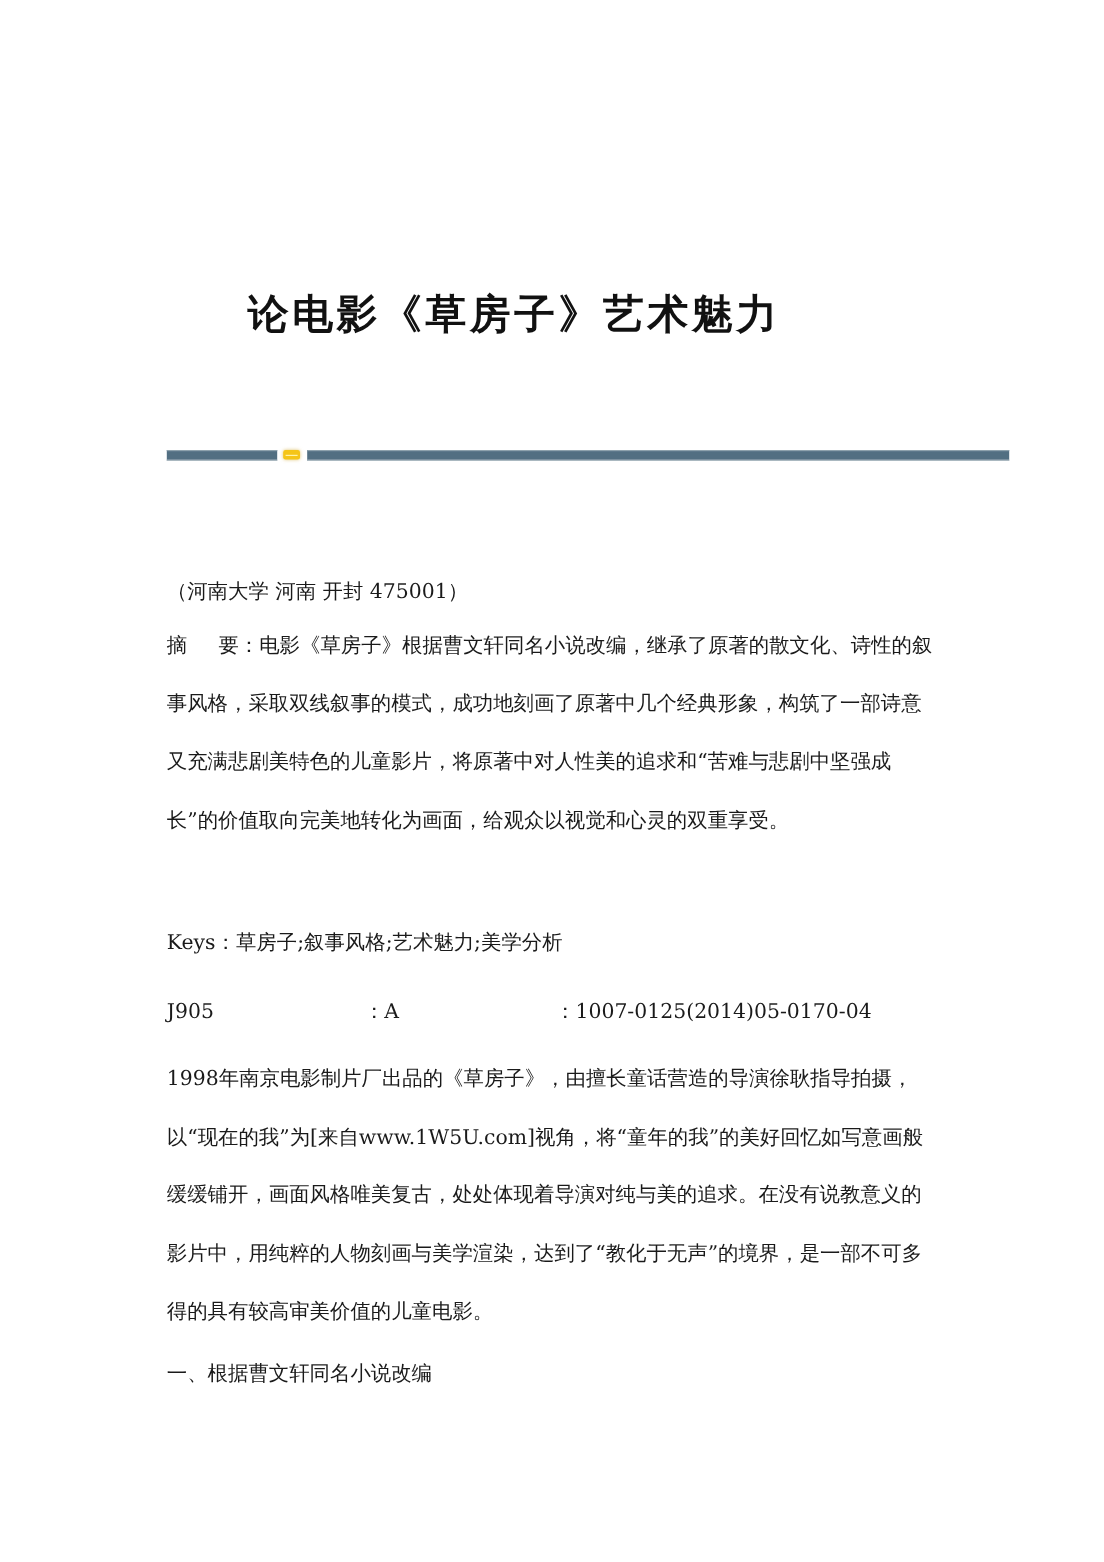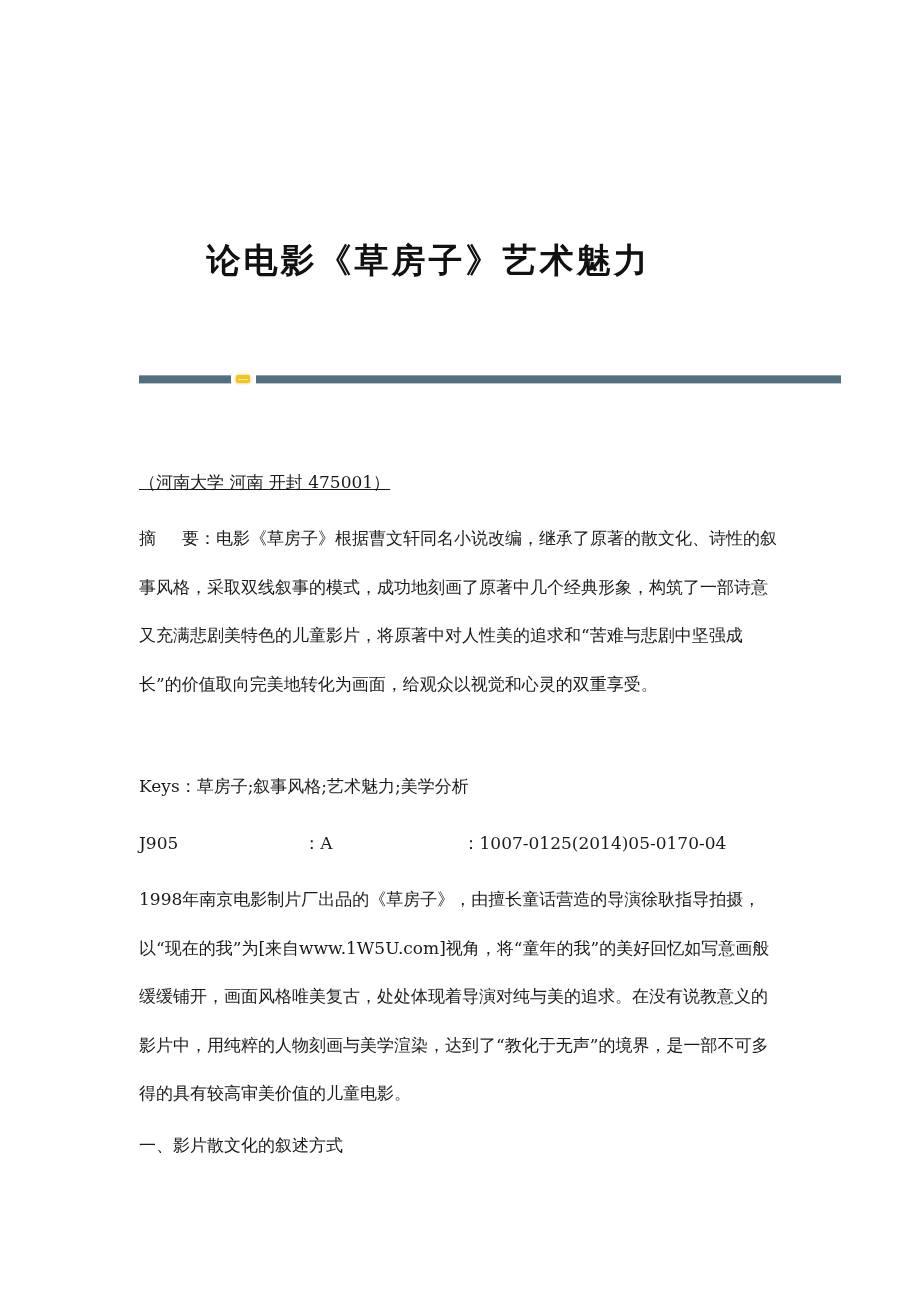--- a/index.html
+++ b/index.html
@@ -17,21 +17,21 @@
     }
     .page-title {
       position: absolute;
       left: 0;
       width: 857px;
       top: 214px;
       text-align: center;
       font-size: 34px;
       line-height: 52px;
       letter-spacing: 3px;
-      font-family: Liberation Mono, monospace;
+      font-family: Liberation Serif, serif;
       font-weight: bold;
       color: #111;
     }
     .divider {
       position: absolute;
       top: 375px;
       left: 139px;
       width: 702px;
       height: 9px;
     }
@@ -66,21 +66,21 @@
       background: #fff3a8;
     }
     .text-block {
       position: absolute;
       left: 139px;
       width: 640px;
       font-size: 17px;
       line-height: 48.5px;
       color: #1a1a1a;
     }
-    .affiliation { top: 458px; text-decoration: underline; }
+    .affiliation { top: 469px; }
     .abstract { top: 514px; }
     .keywords { top: 762px; }
     .classification { top: 819px; white-space: pre; }
     .intro { top: 875px; }
     .section-heading { top: 1121px; }
     .cls-gap1 { display: inline-block; width: 125px; }
     .cls-gap2 { display: inline-block; width: 130px; }
     .abstract-label-gap { display: inline-block; width: 26px; }
   </style>
 </head>
@@ -101,13 +101,13 @@
 </div>
 
 <div class="text-block keywords">
   <span>Keys：</span><span>草房子;叙事风格;艺术魅力;美学分析</span>
 </div>
 
 <div class="text-block classification"><span>J905</span><span class="cls-gap1"></span><span>：A</span><span class="cls-gap2"></span><span>：1007-0125(2014)05-0170-04</span></div>
 
 <div class="text-block intro">1998年南京电影制片厂出品的《草房子》，由擅长童话营造的导演徐耿指导拍摄，以“现在的我”为[来自www.1W5U.com]视角，将“童年的我”的美好回忆如写意画般缓缓铺开，画面风格唯美复古，处处体现着导演对纯与美的追求。在没有说教意义的影片中，用纯粹的人物刻画与美学渲染，达到了“教化于无声”的境界，是一部不可多得的具有较高审美价值的儿童电影。</div>
 
-<div class="text-block section-heading">一、影片散文化的叙述方式</div>
+<div class="text-block section-heading">一、根据曹文轩同名小说改编</div>
 
 </body></html>

